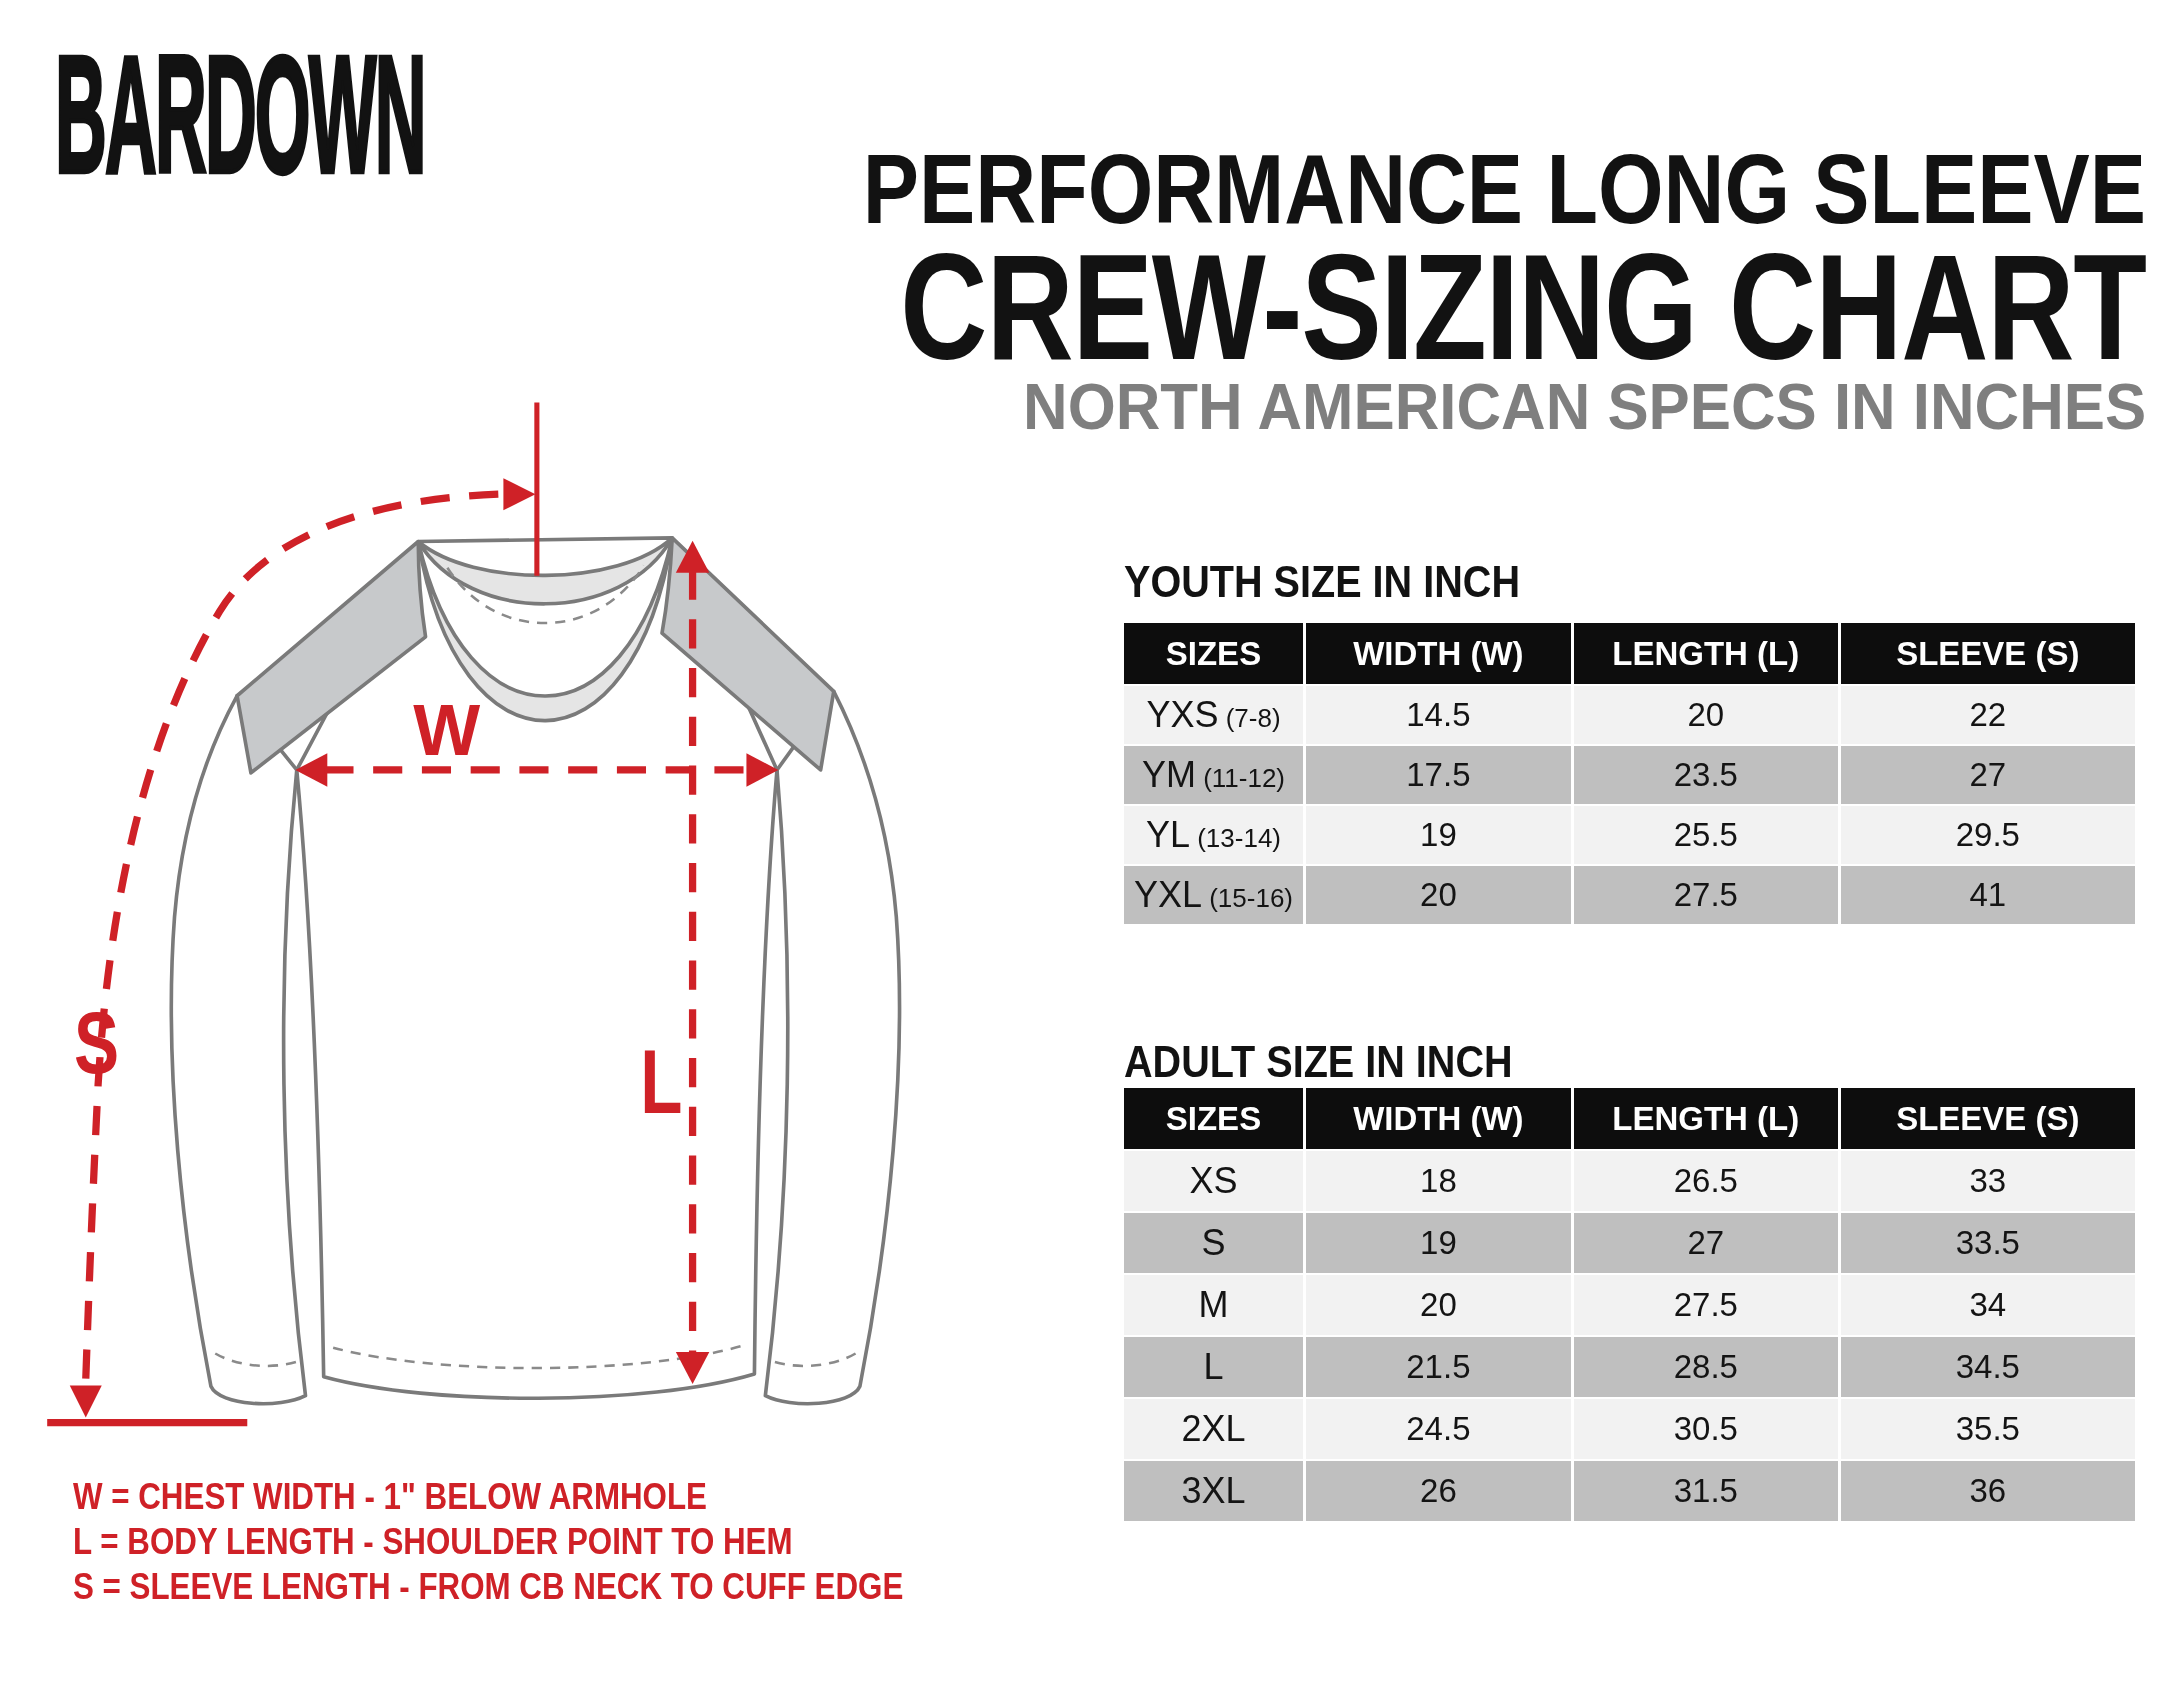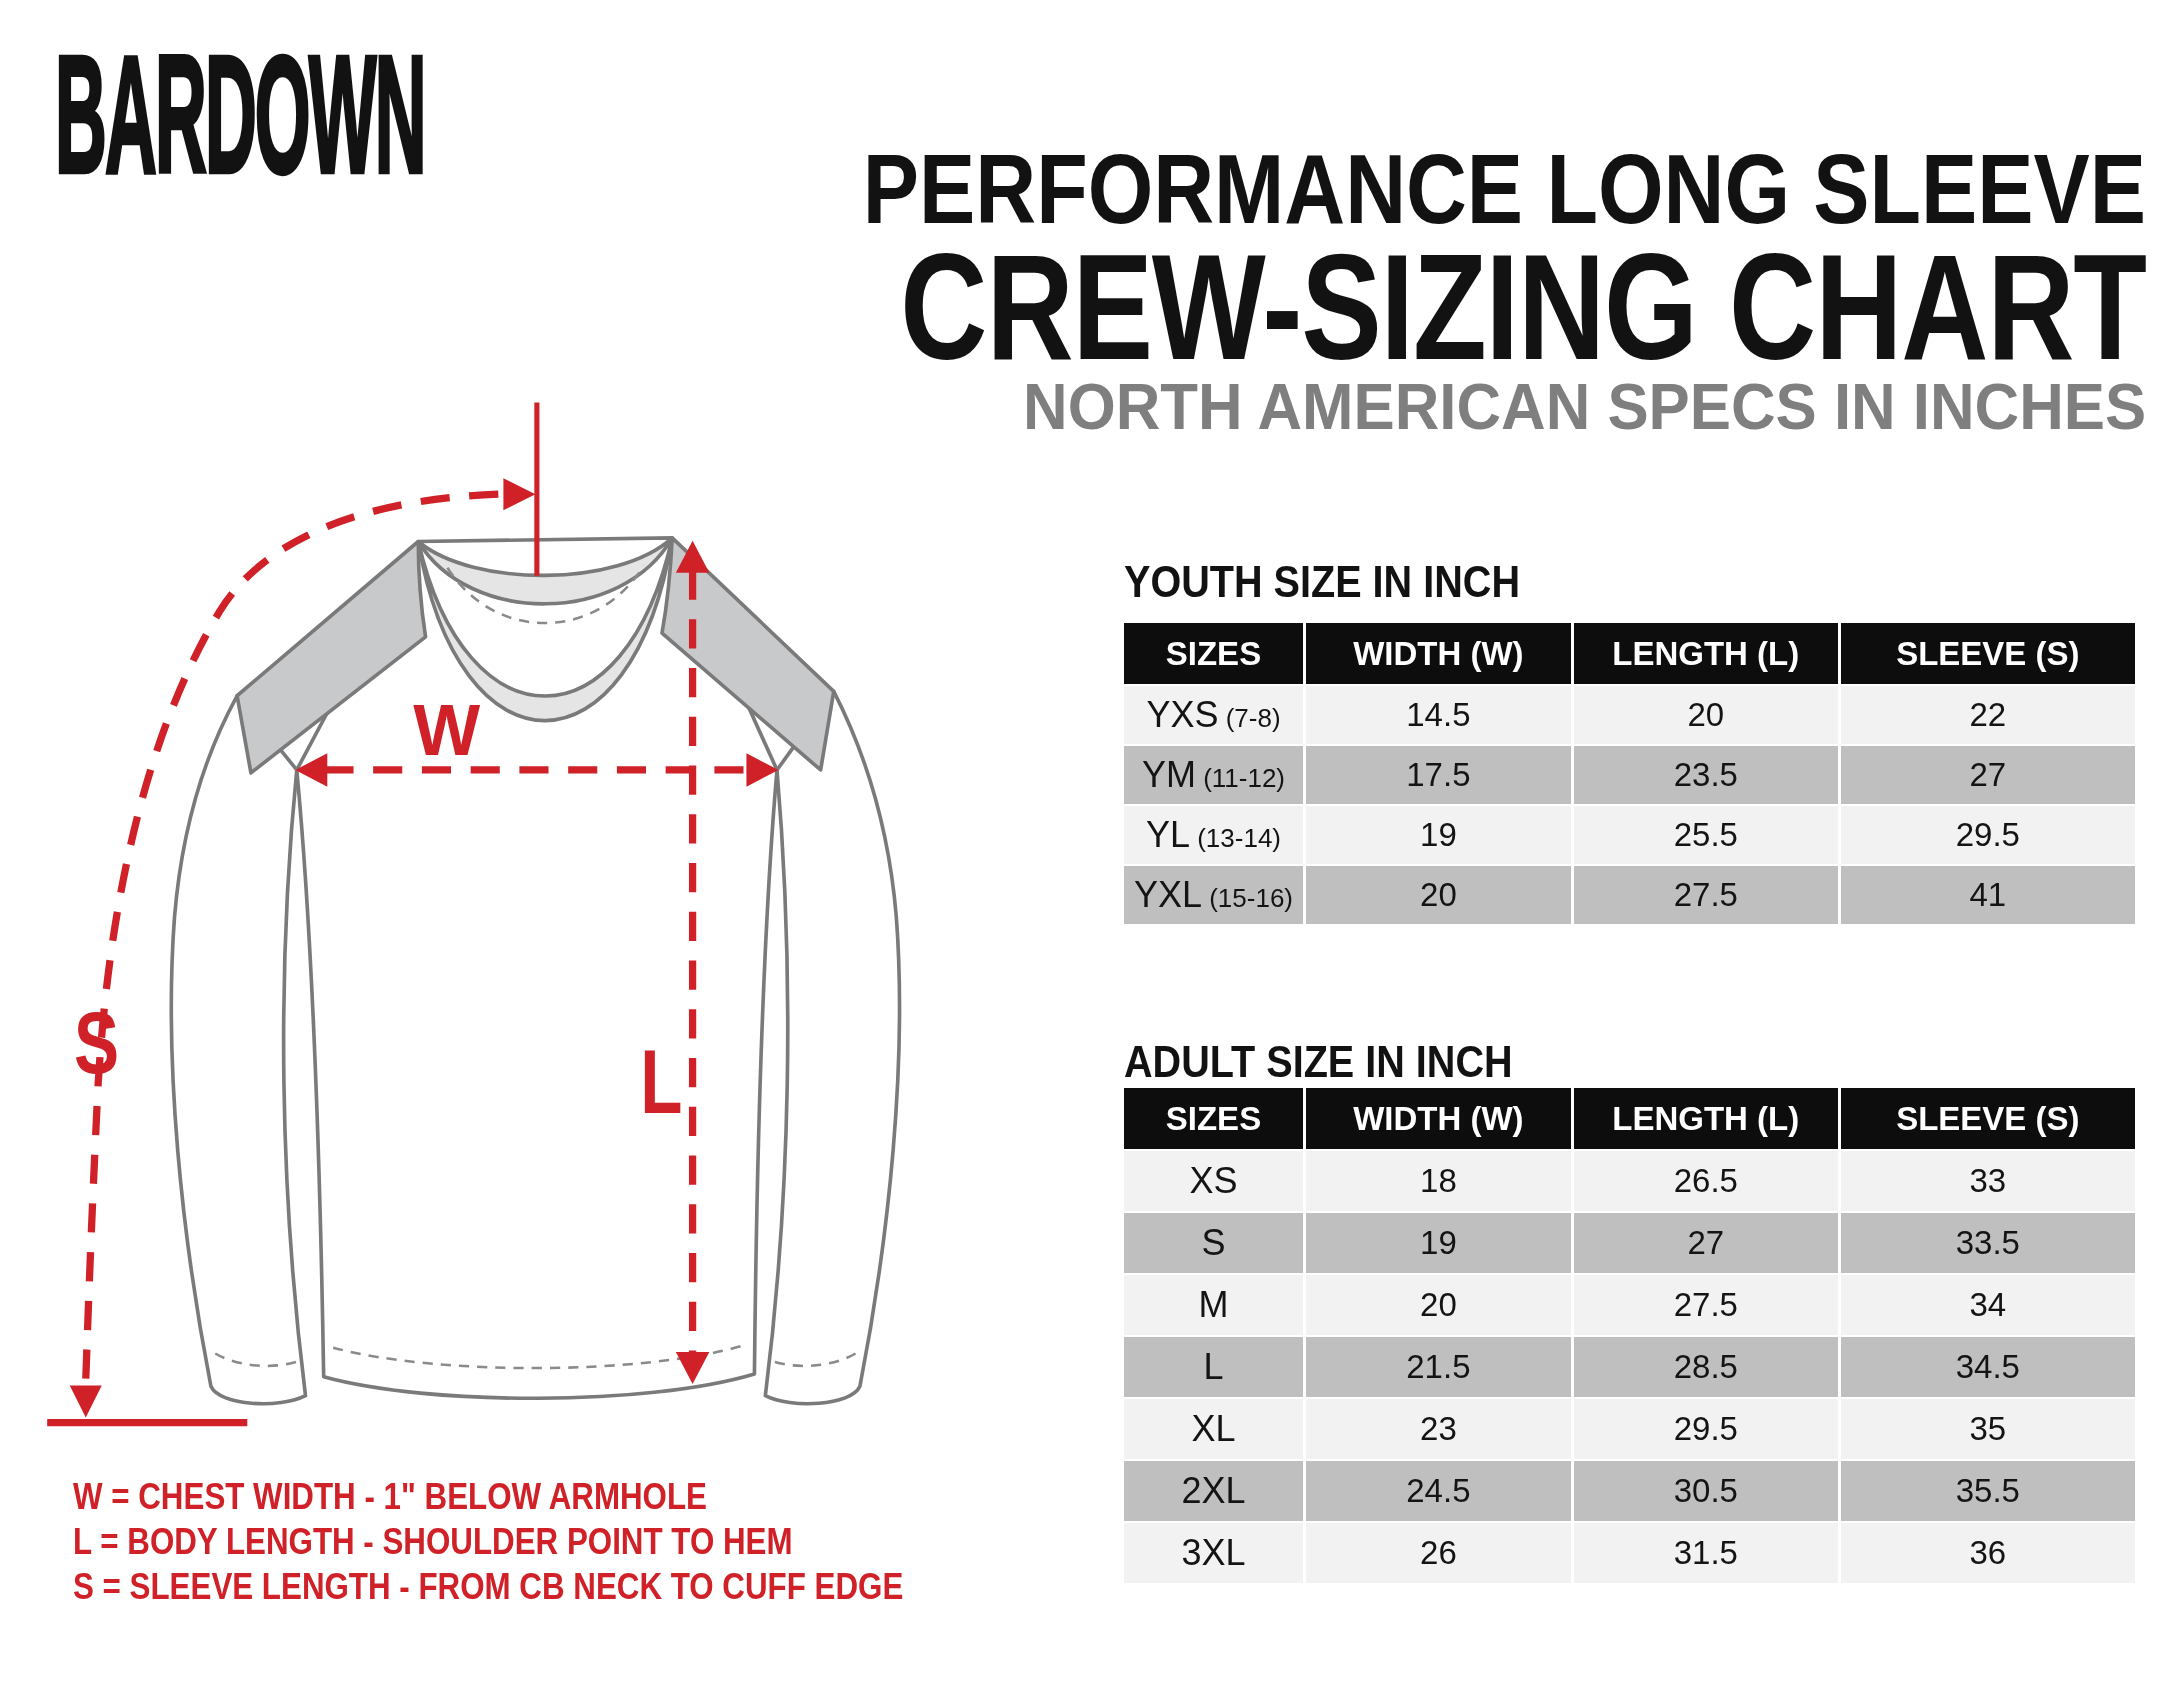--- a/index.html
+++ b/index.html
@@ -216,26 +216,20 @@
         <td>27.5</td>
         <td>34</td>
       </tr>
       <tr>
         <td><span class="sz">L</span></td>
         <td>21.5</td>
         <td>28.5</td>
         <td>34.5</td>
       </tr>
       <tr>
-        <td><span class="sz">XL</span></td>
-        <td>23</td>
-        <td>29.5</td>
-        <td>35</td>
-      </tr>
-      <tr>
         <td><span class="sz">2XL</span></td>
         <td>24.5</td>
         <td>30.5</td>
         <td>35.5</td>
       </tr>
       <tr>
         <td><span class="sz">3XL</span></td>
         <td>26</td>
         <td>31.5</td>
         <td>36</td>

